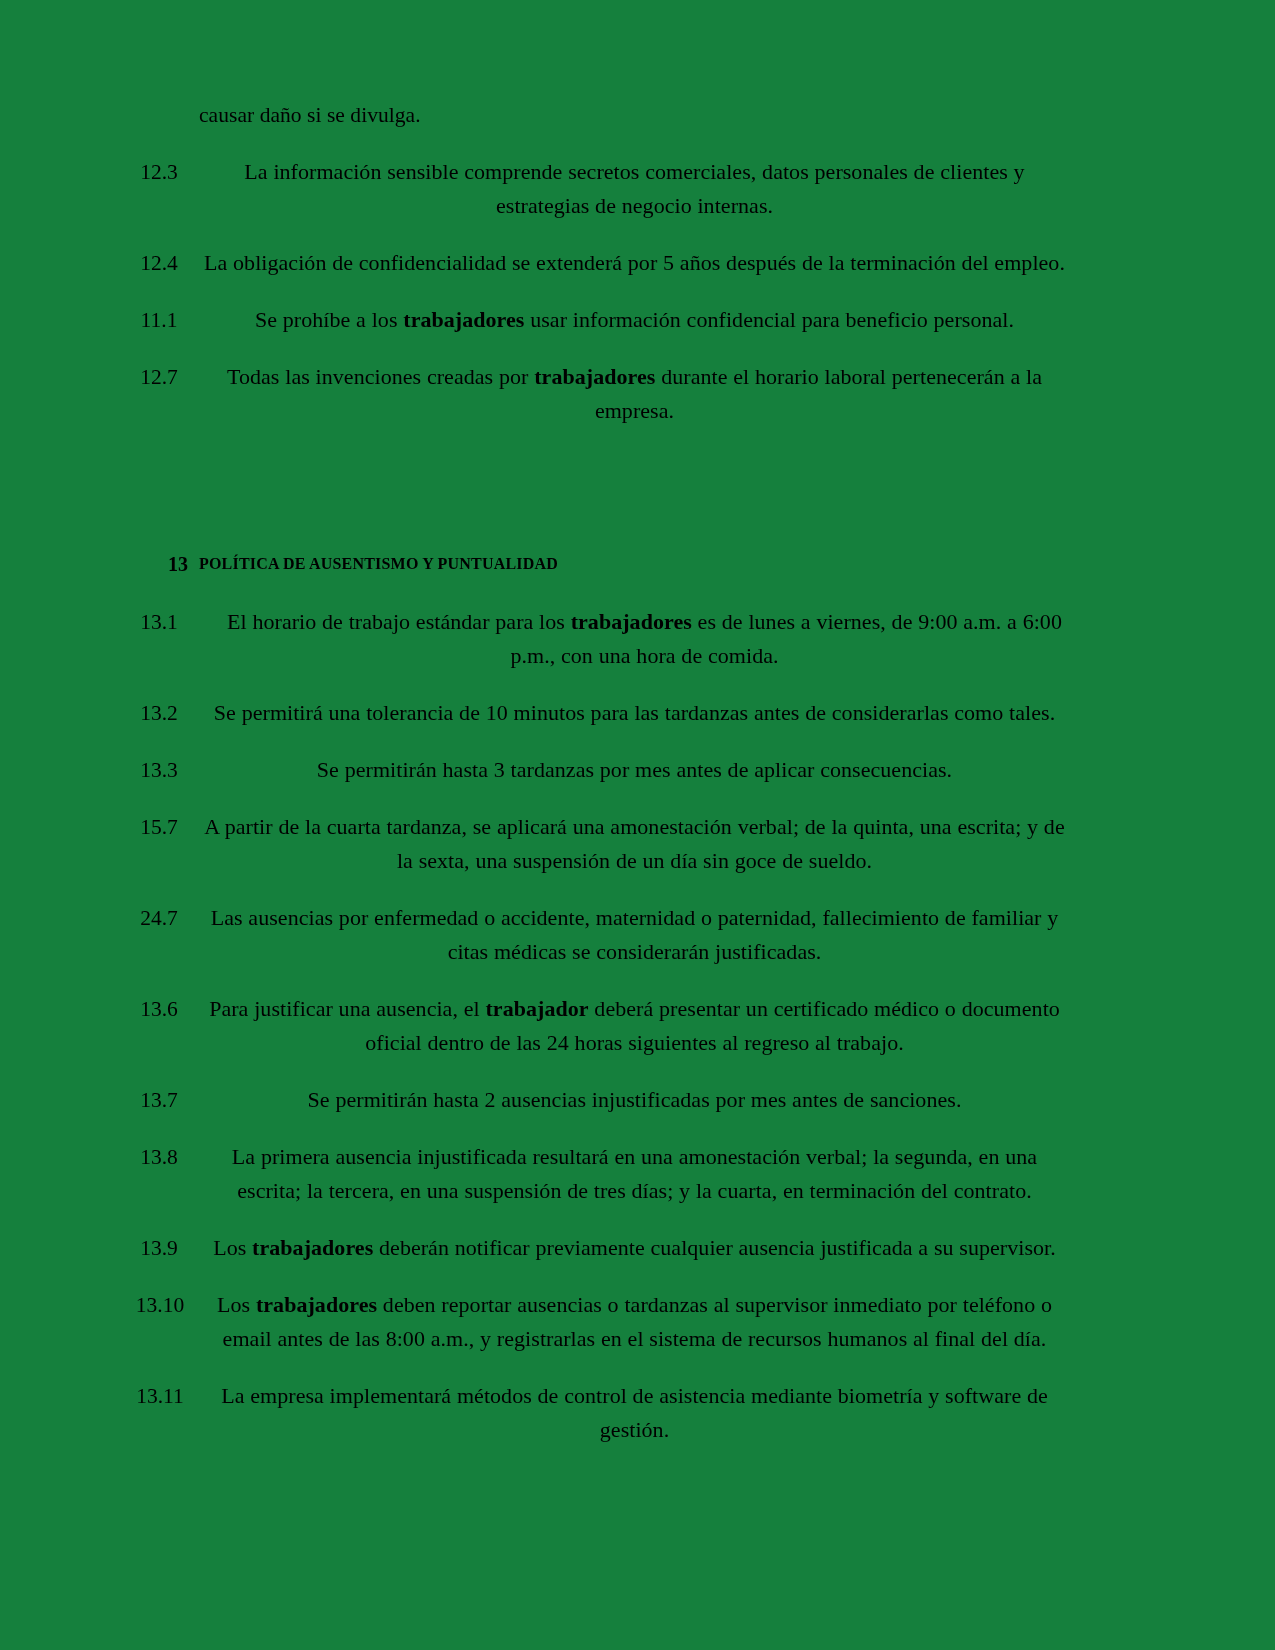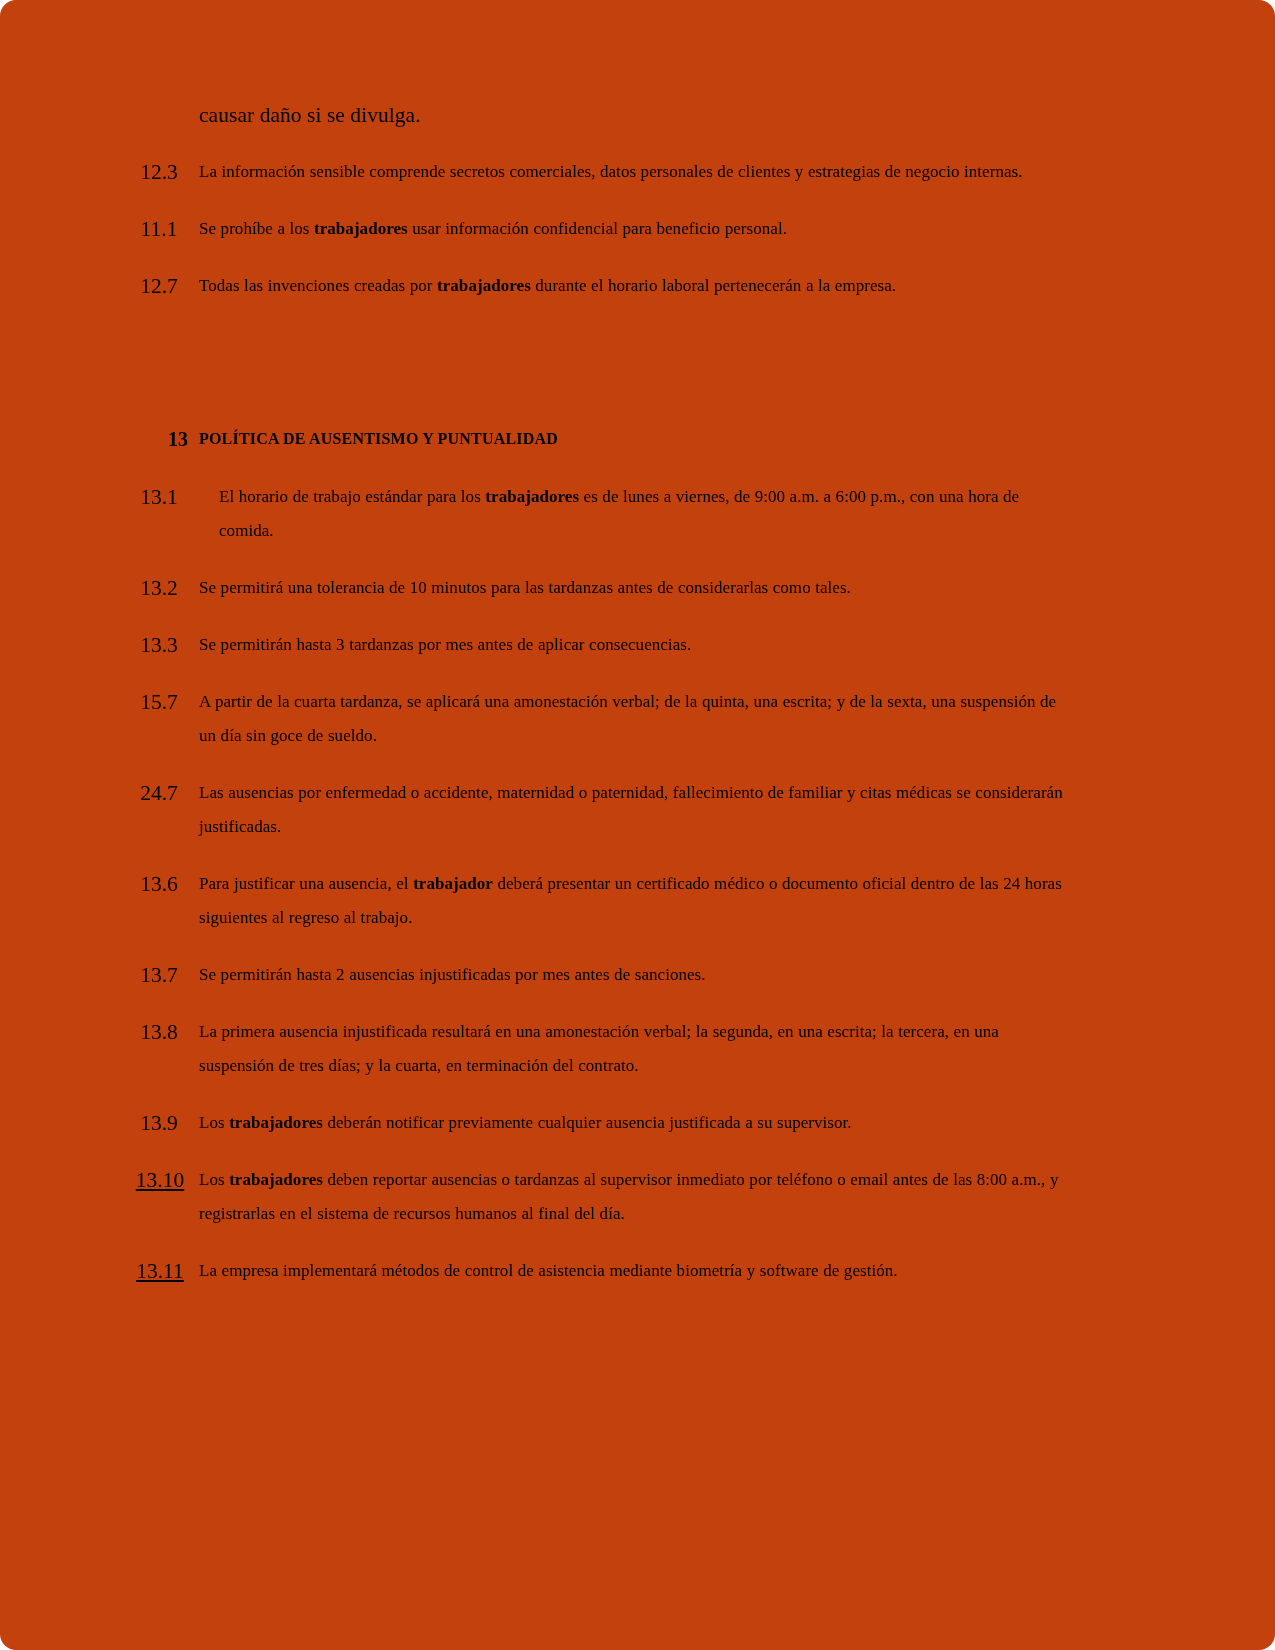--- a/index.html
+++ b/index.html
@@ -8,25 +8,24 @@
     background: #ffffff;
   }
   body {
     font-family: "Liberation Serif", "DejaVu Serif", serif;
     color: #000000;
   }
   .page {
     position: relative;
     width: 1275px;
     height: 1650px;
-    background: #c2410c;
+    background: #15803d;
     box-sizing: border-box;
     padding: 98px 205px 0 130px;
     overflow: hidden;
-    border-radius: 16px;
   }
   .doc-body {
     width: 940px;
   }
 
   
   .cont-line {
     margin: 0 0 0 69px;
     font-size: 21.5px;
     line-height: 34px;
@@ -42,23 +41,23 @@
   }
   .clause .num {
     font-size: 21.5px;
     line-height: 34px;
     text-align: center;
     padding-right: 11px;
     box-sizing: border-box;
     white-space: nowrap;
   }
   .clause .txt {
-    font-size: 17px;
+    font-size: 22px;
     line-height: 34px;
-    text-align: left;
+    text-align: center;
     letter-spacing: 0.05px;
     word-spacing: 0.2px;
   }
   .clause .txt b {
     font-weight: 700;
   }
 
   
   .heading {
     display: grid;
@@ -80,36 +79,39 @@
     font-weight: 700;
     letter-spacing: 0.2px;
   }
   .heading + .clause {
     margin-top: 25px;
     gap: 20px;
   }
   
   .clause.wide .num {
     padding-right: 9px;
-    text-decoration: underline;
   }
 </style>
 </head>
 <body>
 
 <div class="page">
   <div class="doc-body">
 
     <p class="cont-line">causar daño si se divulga.</p>
 
     <div class="clause">
       <div class="num">12.3</div>
       <div class="txt"><span>La información sensible comprende secretos comerciales, datos personales de clientes y estrategias de negocio internas.</span><b></b><span></span></div>
     </div>
 
+    <div class="clause">
+      <div class="num">12.4</div>
+      <div class="txt"><span>La obligación de confidencialidad se extenderá por 5 años después de la terminación del empleo.</span><b></b><span></span></div>
+    </div>
 
     <div class="clause">
       <div class="num">11.1</div>
       <div class="txt"><span>Se prohíbe a los </span><b>trabajadores</b><span> usar información confidencial para beneficio personal.</span></div>
     </div>
 
 
     <div class="clause">
       <div class="num">12.7</div>
       <div class="txt"><span>Todas las invenciones creadas por </span><b>trabajadores</b><span> durante el horario laboral pertenecerán a la empresa.</span></div>

